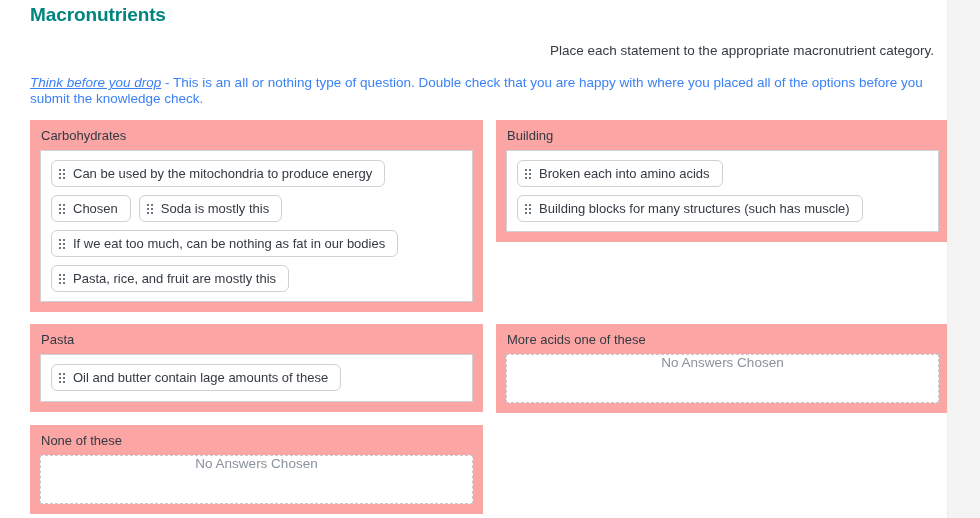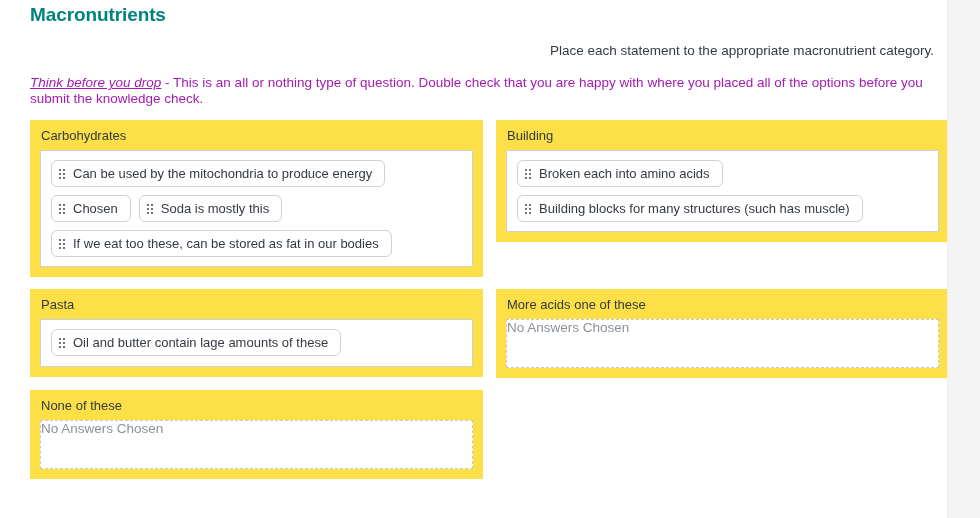--- a/index.html
+++ b/index.html
@@ -60,41 +60,41 @@
     font-size: 13.5px;
     line-height: 15px;
     color: #333a42;
     text-align: right;
   }
   .warning {
     margin: 0;
     padding: 17px 22px 0 22px;
     font-size: 13.5px;
     line-height: 15.5px;
-    color: #a21caf;
+    color: #3b82f6;
     max-width: 900px;
   }
   .warning .emph {
     font-style: italic;
     text-decoration: underline;
   }
 
   
   .panel-grid {
     margin: 0;
     padding: 14px 0 0 22px;
     display: flex;
     flex-wrap: wrap;
     width: 926px;
     column-gap: 13px;
     row-gap: 12px;
     align-items: flex-start;
   }
   .panel {
-    background: #fde047;
+    background: #fca5a5;
     box-sizing: border-box;
     padding: 9px 10px 10px 10px;
     width: 453px;
   }
   .panel-title {
     font-size: 13px;
     color: #333a42;
     padding: 0 0 7px 1px;
     line-height: 14px;
   }
@@ -107,21 +107,21 @@
     display: flex;
     flex-wrap: wrap;
     align-content: flex-start;
     column-gap: 8px;
     row-gap: 8px;
   }
   .dropzone.empty {
     border: 1px dashed #c6cacd;
     min-height: 49px;
     align-items: center;
-    justify-content: flex-start;
+    justify-content: center;
     padding: 0;
   }
   .empty-label {
     font-size: 13.5px;
     color: #8a929b;
   }
 
   
   .chip {
     display: inline-flex;
@@ -204,21 +204,32 @@
         </div>
         <div class="chip">
           <span class="grip">
               <i></i>
               <i></i>
               <i></i>
               <i></i>
               <i></i>
               <i></i>
             </span>
-          <span class="chip-label">If we eat too these, can be stored as fat in our bodies</span>
+          <span class="chip-label">If we eat too much, can be nothing as fat in our bodies</span>
+        </div>
+        <div class="chip">
+          <span class="grip">
+              <i></i>
+              <i></i>
+              <i></i>
+              <i></i>
+              <i></i>
+              <i></i>
+            </span>
+          <span class="chip-label">Pasta, rice, and fruit are mostly this</span>
         </div>
       </div>
     </div>
 
     <div class="panel">
       <div class="panel-title">Building</div>
       <div class="dropzone">
         <div class="chip">
           <span class="grip">
               <i></i>

